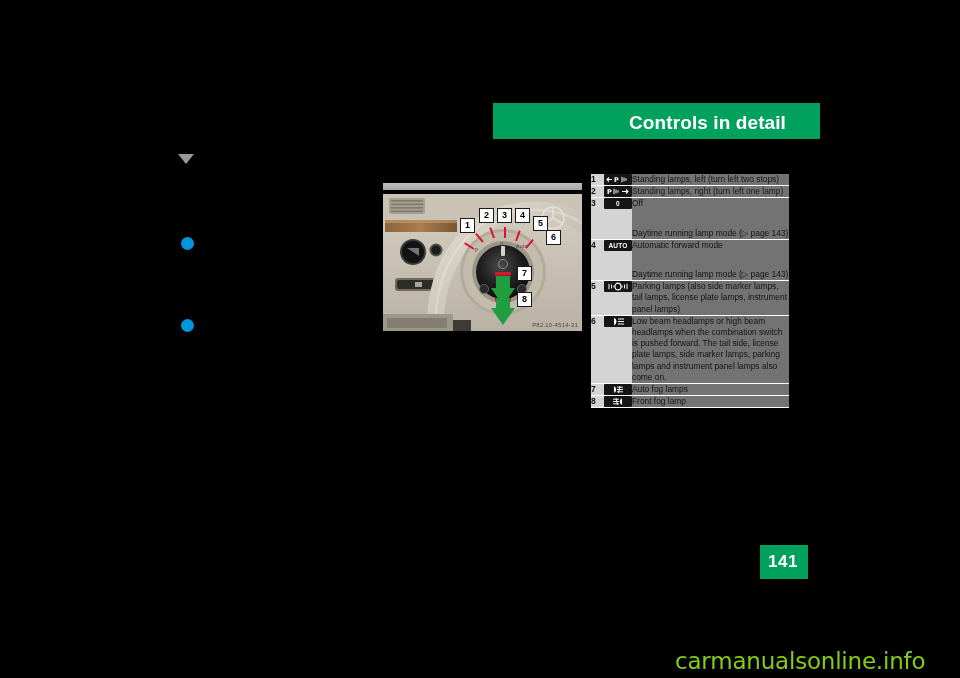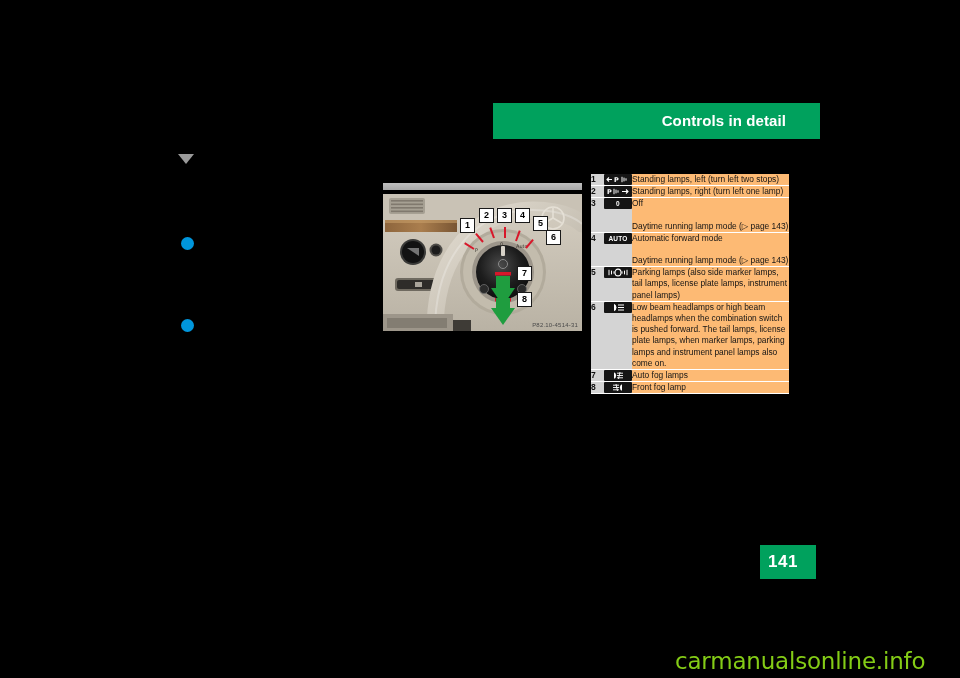--- a/index.html
+++ b/index.html
@@ -9,21 +9,21 @@
   }
   .page{position:absolute;inset:0;background:#000;}
 
   
   .header-bar{
     position:absolute;left:493px;top:103px;width:327px;height:36px;
     background:#00a15d;
   }
   .header-title{
     position:absolute;right:34px;top:9px;
-    color:#ffffff;font-size:15px;font-weight:bold;letter-spacing:.1px;
+    color:#ffffff;font-size:19px;font-weight:bold;letter-spacing:.1px;
     white-space:nowrap;
   }
   .header-shadow{
     position:absolute;left:501px;top:139px;width:327px;height:6px;
     background:#000;
   }
 
   
   .marker-triangle{
     position:absolute;left:178px;top:154px;width:0;height:0;
@@ -77,36 +77,36 @@
   .legend-table td{vertical-align:top;padding:0;}
   .c-num{
     width:13px;background:#d4d4d4;
     font-size:8.5px;font-weight:bold;color:#111;
     text-align:left;padding:4px 0 5px 4px;
   }
   .c-icon{
     width:28px;background:#d4d4d4;padding:4px 3px 5px 2px;
   }
   .c-desc{
-    background:#fdba74;padding:4px 5px 5px 5px;
+    background:#737373;padding:4px 5px 5px 5px;
     font-size:8.4px;line-height:11.2px;color:#141414;
   }
   .c-desc p{margin:0;}
-  .c-desc p + p{margin-top:11px;}
+  .c-desc p + p{margin-top:18px;}
   .sym{
     display:block;background:#151515;color:#fff;
     height:11px;line-height:11px;text-align:center;
     font-size:6.5px;font-weight:bold;letter-spacing:.2px;
     border-radius:1px;
   }
   .sym svg{display:block;margin:0 auto;}
 
   
   .pagenum-box{
-    position:absolute;left:760px;top:545px;width:56px;height:34px;
+    position:absolute;left:760px;top:545px;width:48px;height:34px;
     background:#00a15d;
   }
   .pagenum{
     position:absolute;left:8px;top:7px;
     color:#fff;font-size:17px;font-weight:bold;letter-spacing:.5px;
   }
 
   
   .watermark{
     position:absolute;left:675px;top:648px;
@@ -315,21 +315,21 @@
         <td class="c-num">6</td>
         <td class="c-icon">
           <span class="sym">
             <svg width="26" height="11" viewBox="0 0 26 11">
               <path d="M9 1.8 A4 4 0 0 1 9 9.2 L9 1.8 Z" fill="#fff"></path>
               <path d="M13 3 L19 3 M13 5.5 L19 5.5 M13 8 L19 8" stroke="#fff" stroke-width="1"></path>
             </svg>
           </span>
         </td>
         <td class="c-desc">
-          <p>Low beam headlamps or high beam headlamps when the combination switch is pushed forward. The tail lamps, license plate lamps, when marker lamps, parking lamps and instrument panel lamps also come on.</p>
+          <p>Low beam headlamps or high beam headlamps when the combination switch is pushed forward. The tail side, license plate lamps, side marker lamps, parking lamps and instrument panel lamps also come on.</p>
         </td>
       </tr>
 
       <tr>
         <td class="c-num">7</td>
         <td class="c-icon">
           <span class="sym">
             <svg width="26" height="11" viewBox="0 0 26 11">
               <path d="M9 2.2 A3.6 3.6 0 0 1 9 8.8 L9 2.2 Z" fill="#fff"></path>
               <path d="M12 3.2 L18 3.2 M12 5.5 L18 5.5 M12 7.8 L18 7.8" stroke="#fff" stroke-width="0.9"></path>

